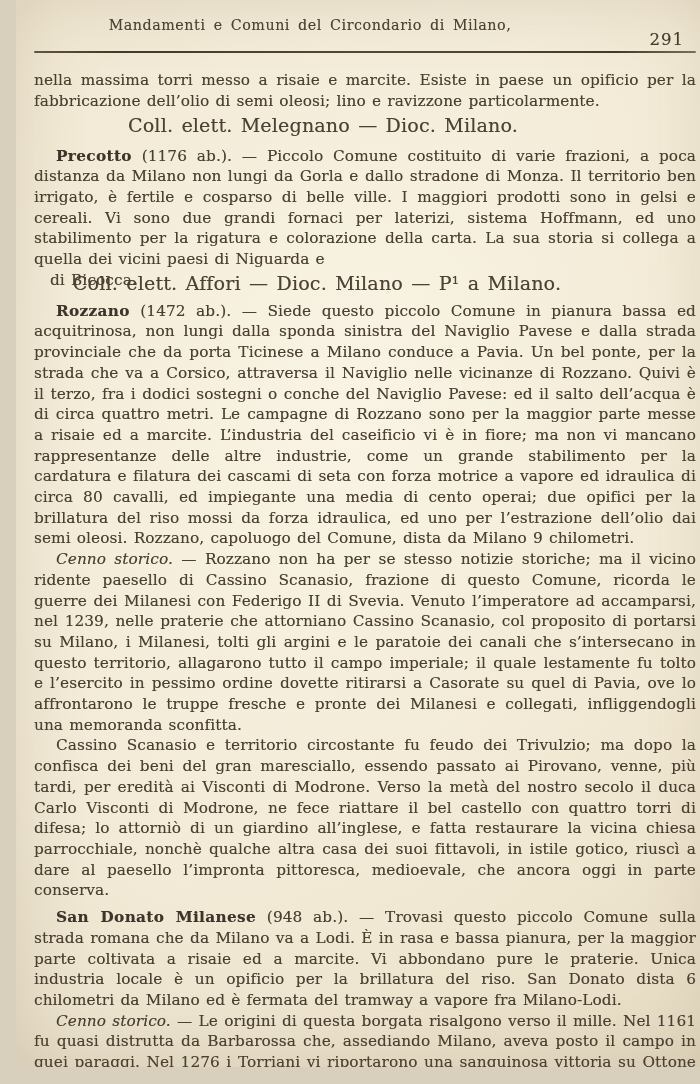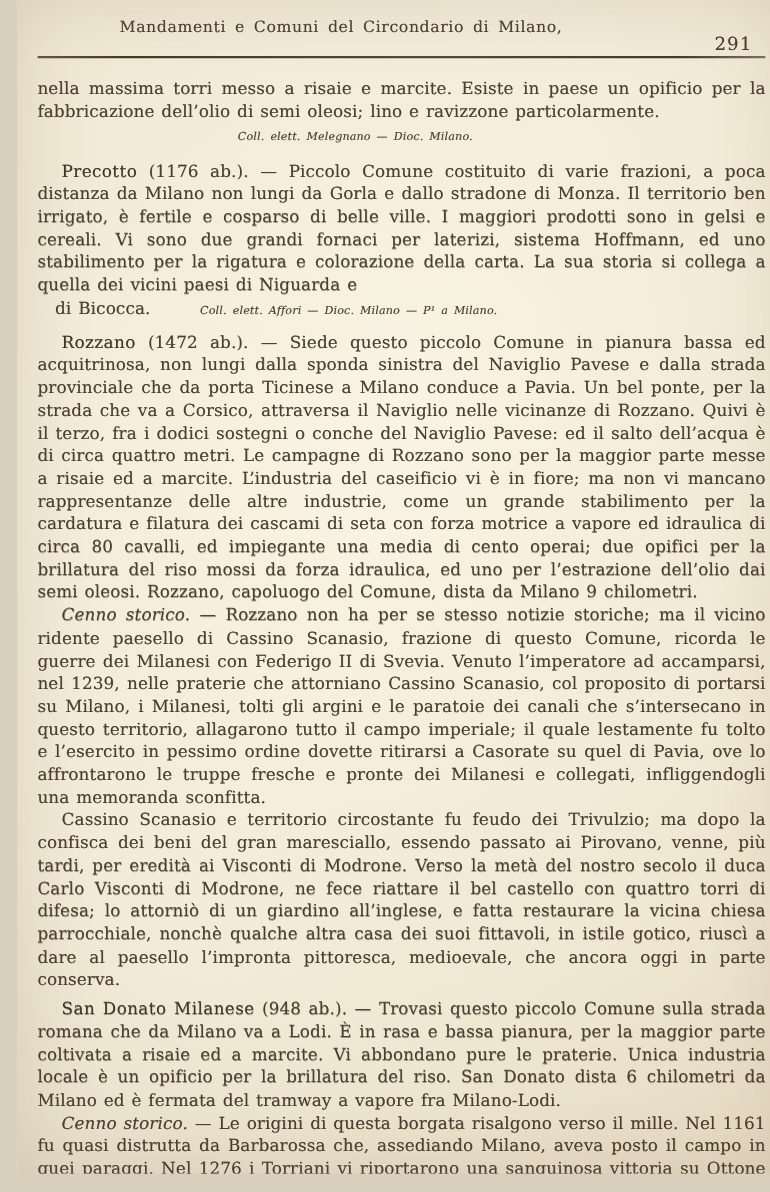--- a/index.html
+++ b/index.html
@@ -69,33 +69,32 @@
     font-size: 15.2px;
     line-height: 20.7px;
     text-align: justify;
     letter-spacing: 0.15px;
     word-spacing: 1.2px;
     text-shadow: 0.25px 0.35px 0.55px rgba(60,48,35,0.45);
   }
   p { margin: 0; }
   .indent { text-indent: 22px; }
   .entry-name {
-    font-weight: normal;
+    font-weight: bold;
     letter-spacing: 0.4px;
     color: #3e342a;
   }
   .storico-lead {
     font-style: italic;
   }
   .coll {
-    font-size: 10px;
+    font-size: 19px;
     letter-spacing: 0.2px;
     word-spacing: 2px;
     color: #4c4134;
-    font-style: italic;
   }
   .coll-standalone {
     text-align: center;
     margin-right: 84px;
     margin-top: 3px;
     margin-bottom: 3px;
   }
   .gap-sm { margin-top: 6px; }
   .gap-md { margin-top: 10px; }
   .bicocca-row {

